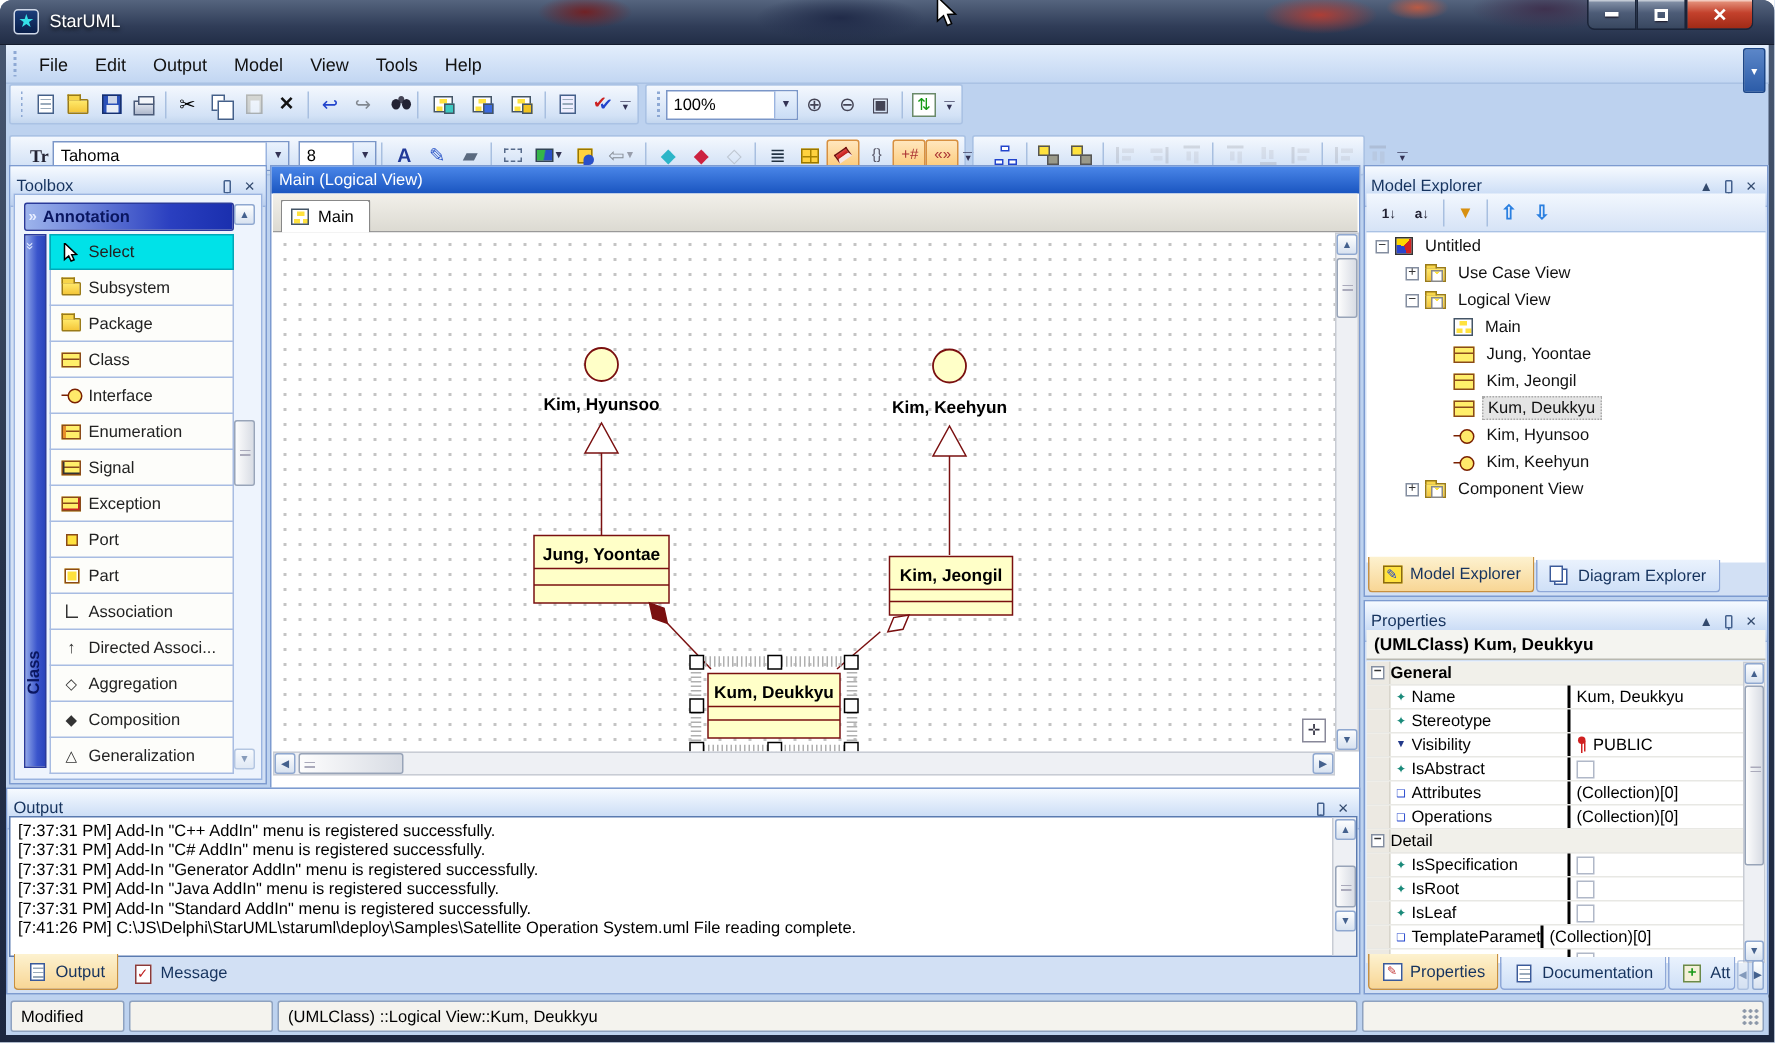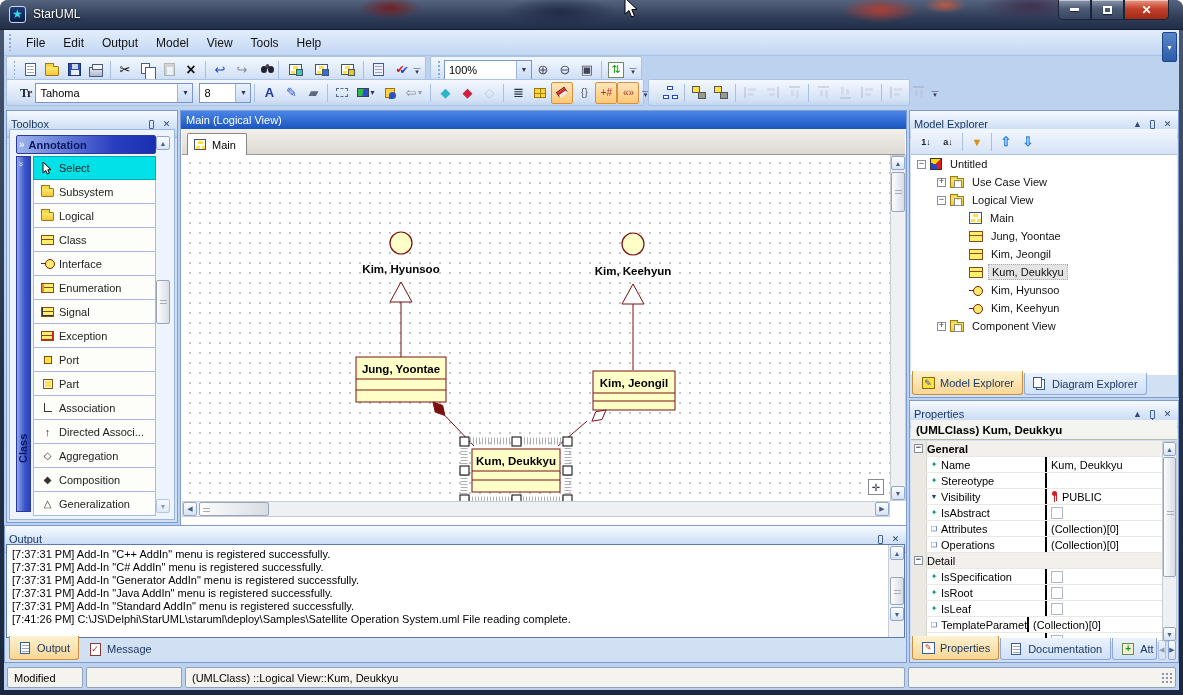--- a/index.html
+++ b/index.html
@@ -313,21 +313,21 @@
               <span>⇅</span>
             </span>
           </span>
         <span class="chip">
             <i>—</i>
             <i>▾</i>
           </span>
       </div>
     </div>
 
-    <div class="tb-row" style="top:49px;">
+    <div class="tb-row" style="top:60px;">
       <div class="tb-chunk" style="left:2px; width:638px;">
         <span class="grip"></span>
         <span class="g" style="font-family:'Liberation Serif',serif;font-weight:bold;font-size:12px;color:#223;margin:0 3px;">Tr</span>
         <span class="combo" style="width:158px;">
           <span>Tahoma</span>
           <span class="dd">▼</span>
         </span>
         <span class="combo" style="width:52px;margin-left:6px;">
           <span>8</span>
           <span class="dd">▼</span>
@@ -478,21 +478,21 @@
           <div class="tbx-item">
             <span class="tbx-ico">
                 <span class="i-folder" style="margin-top:2px;width:13px;height:9px;"></span>
               </span>
             <span>Subsystem</span>
           </div>
           <div class="tbx-item">
             <span class="tbx-ico">
                 <span class="i-folder" style="margin-top:2px;width:13px;height:9px;"></span>
               </span>
-            <span>Logical</span>
+            <span>Package</span>
           </div>
           <div class="tbx-item">
             <span class="tbx-ico">
                 <span class="umlbox"></span>
               </span>
             <span>Class</span>
           </div>
           <div class="tbx-item">
             <span class="tbx-ico">
                 <span class="lolli"></span>

